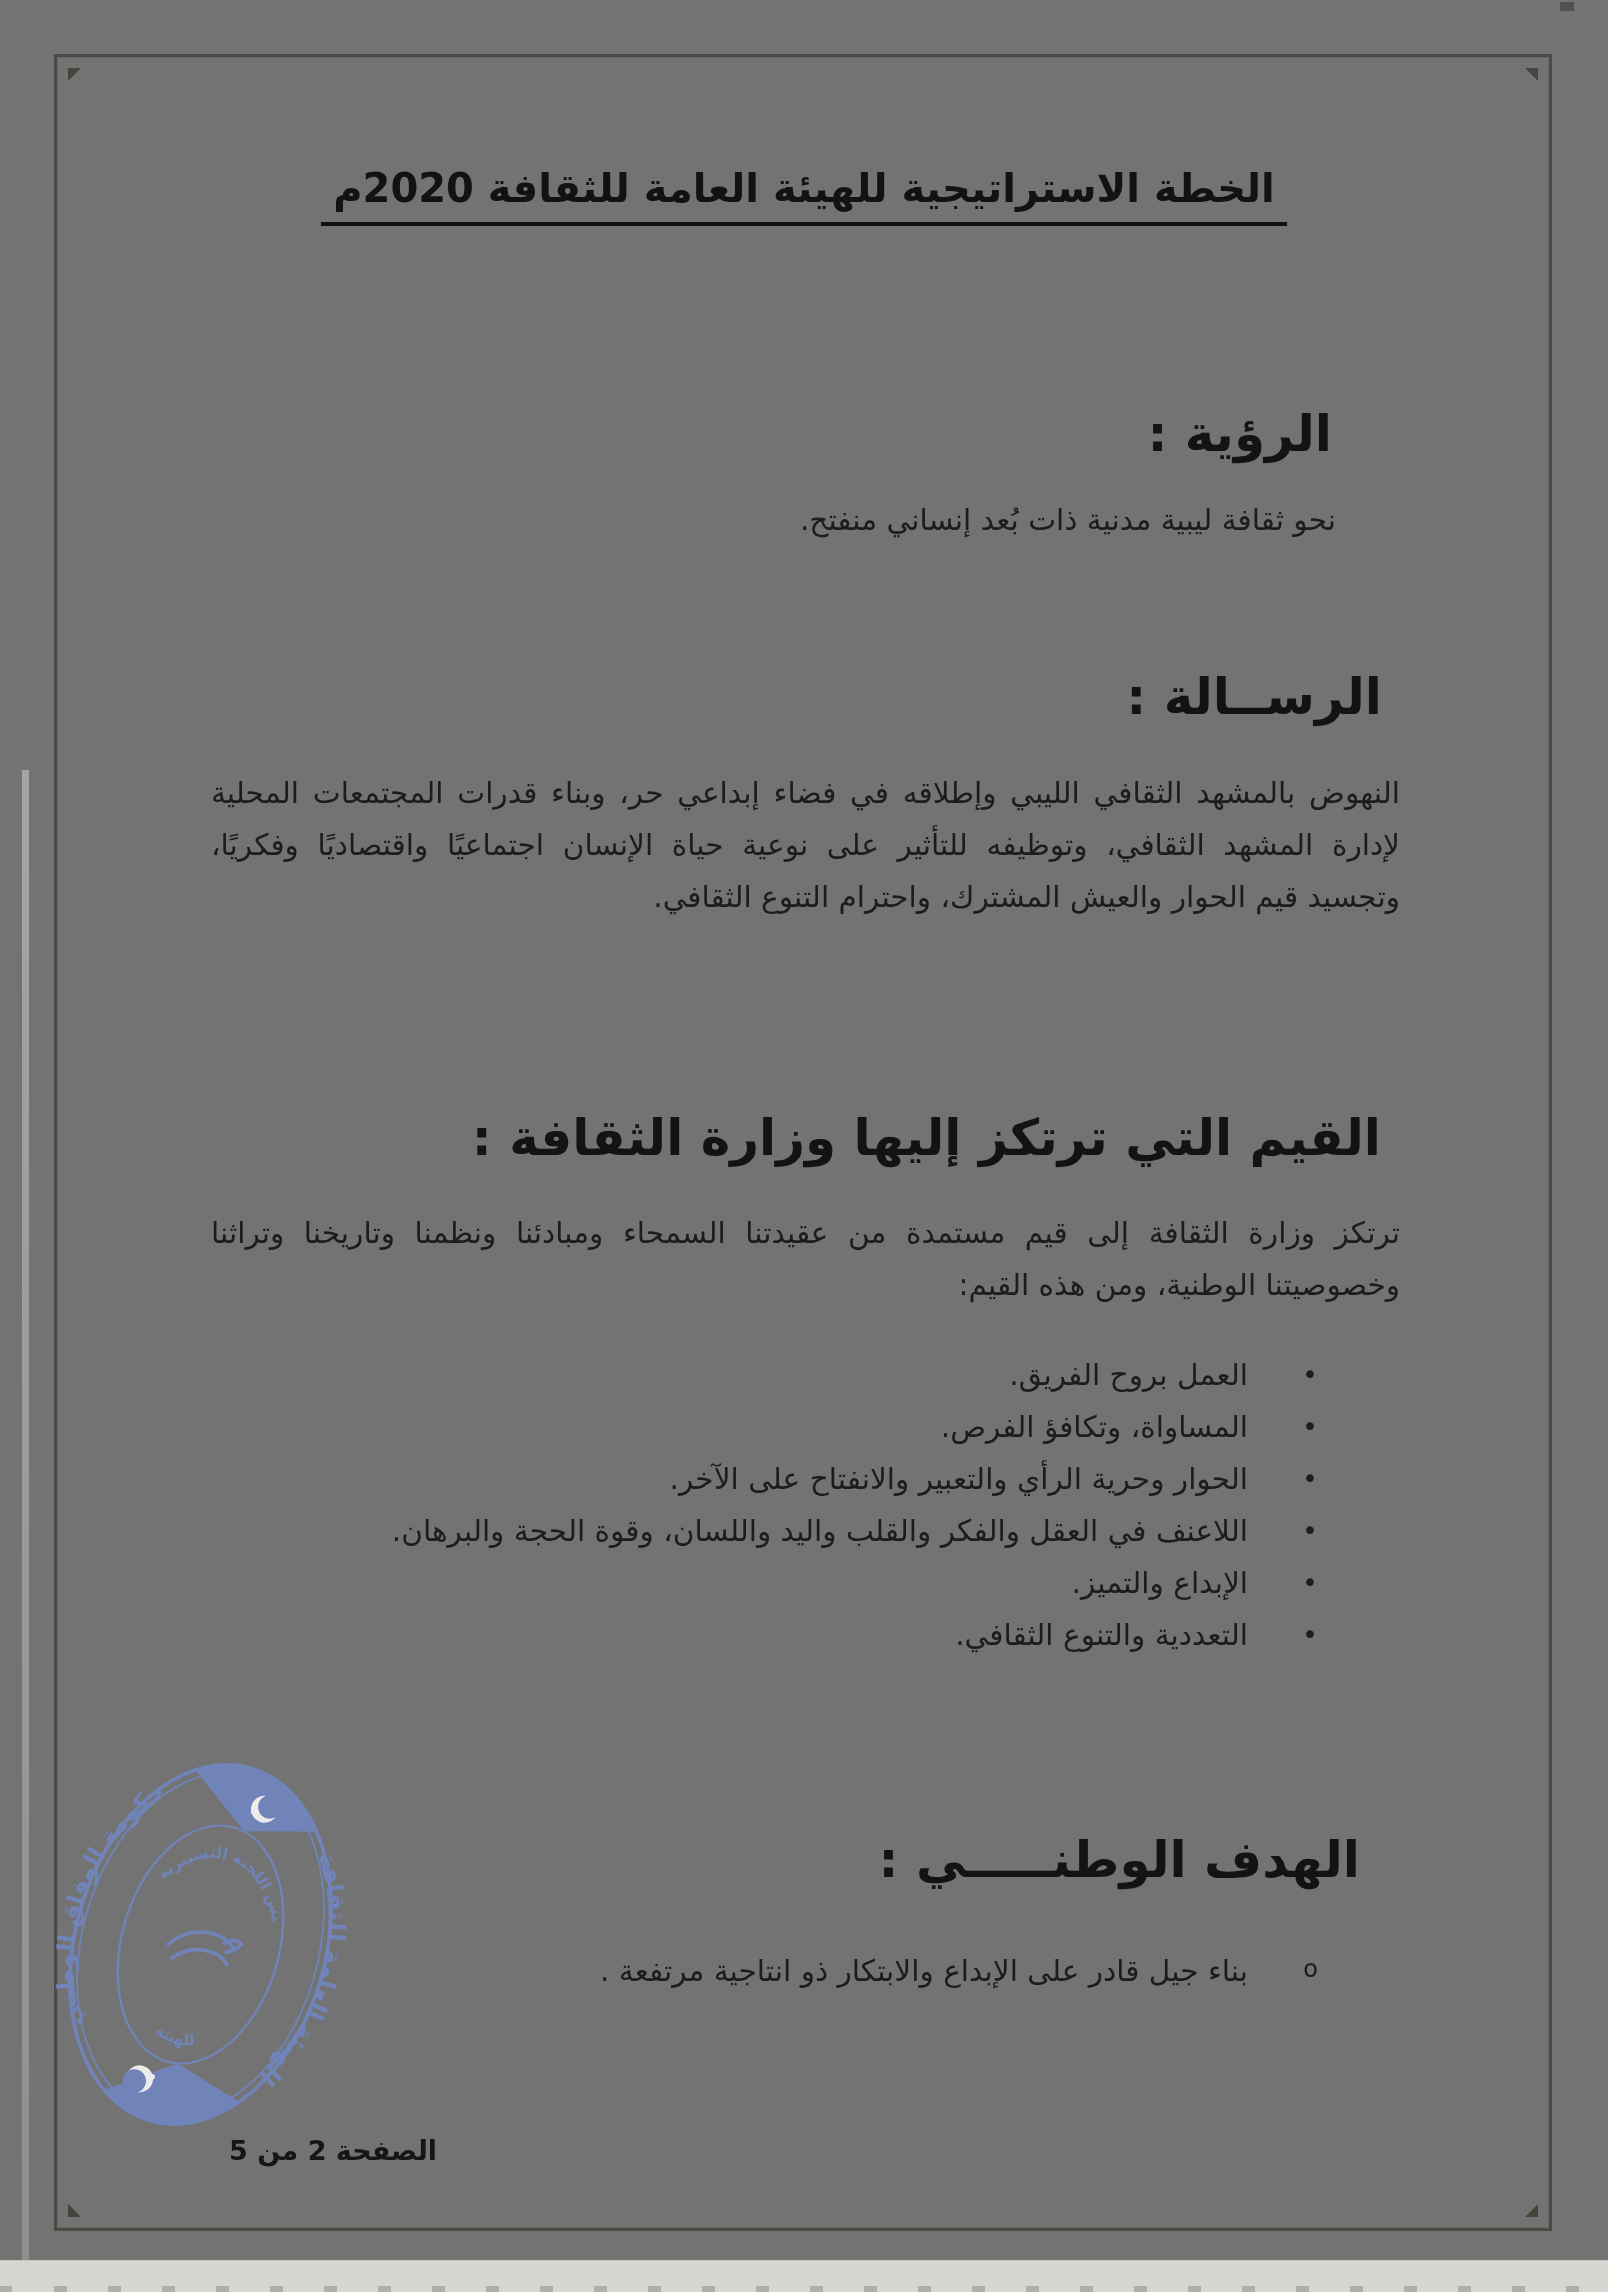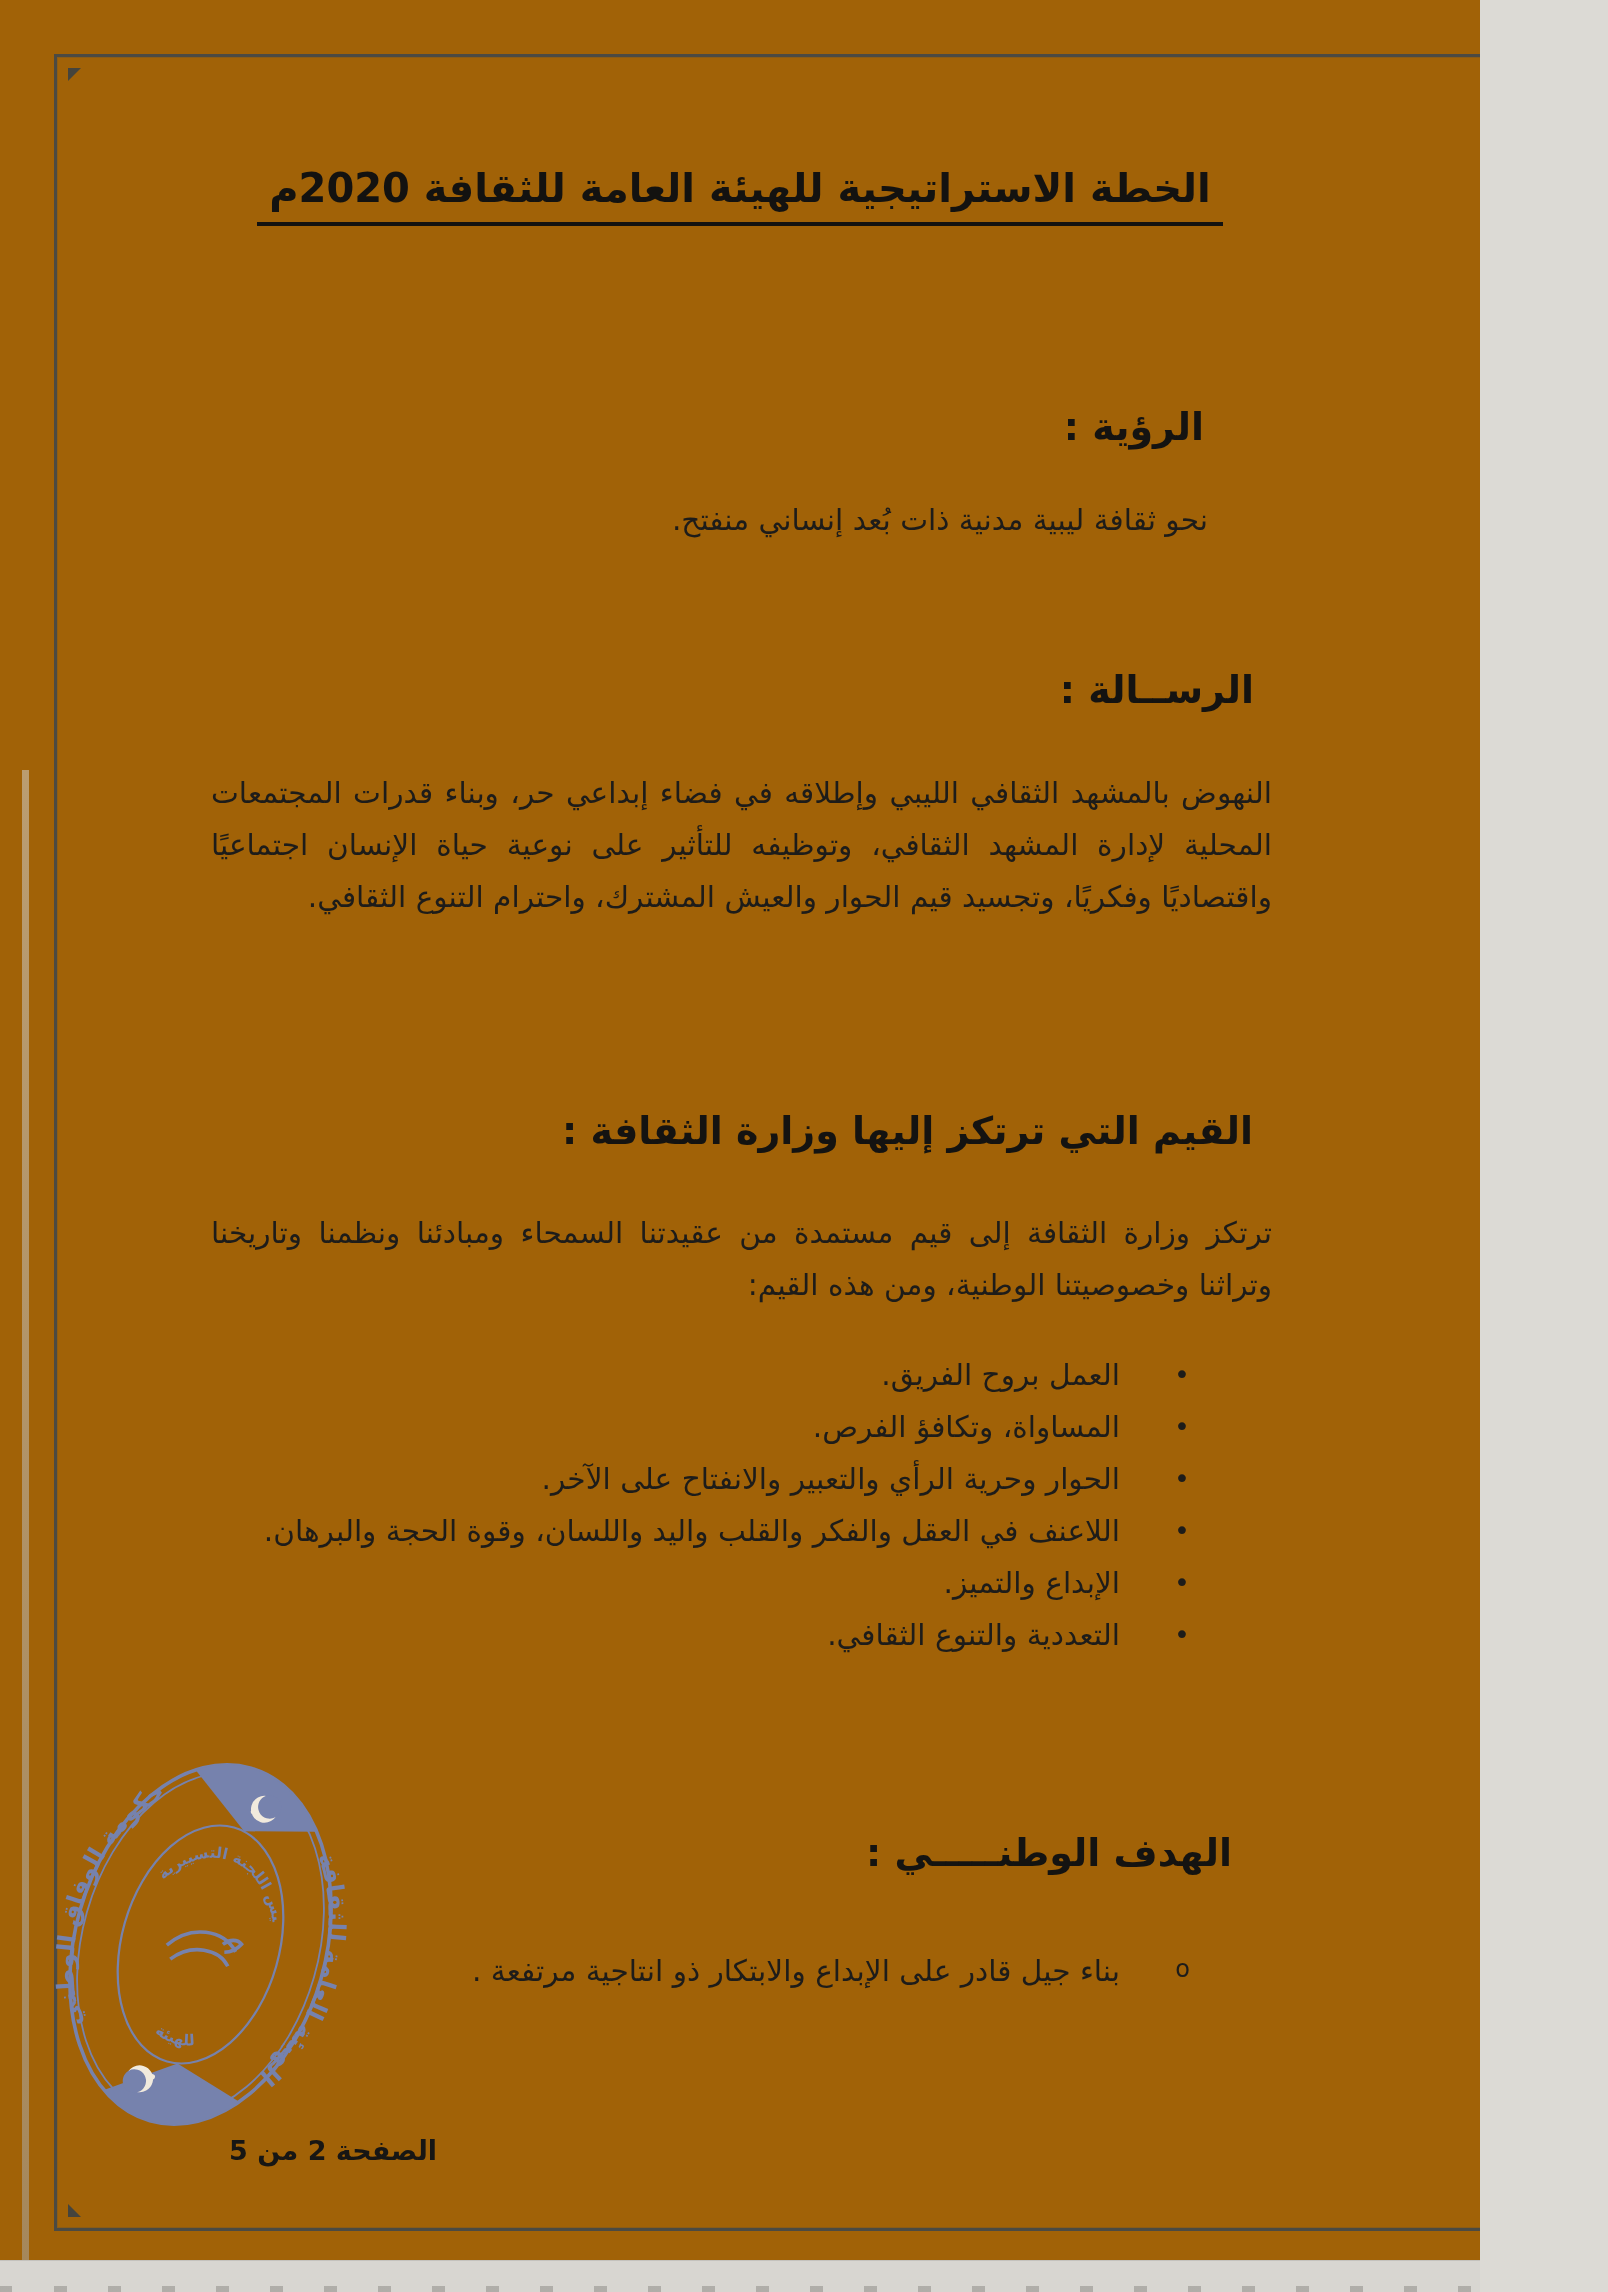--- a/index.html
+++ b/index.html
@@ -1,18 +1,18 @@
 <!DOCTYPE html>
 <html lang="ar" style="font-size:14.3px"><head>
 <meta charset="utf-8">
 <style>
   html,body{margin:0;padding:0;background:#dcdad5;}
   .canvas{
-    position:relative;width:1480px;height:2293px;overflow:hidden;
-    background:#a16207;
+    position:relative;width:1608px;height:2293px;overflow:hidden;
+    background:#737373;
     font-family:"DejaVu Sans",sans-serif;color:#1c1b19;
   }
   
   .scan-bottom{position:absolute;left:0;top:2260px;width:1608px;height:32px;
     background:#d8d6d1;border-top:1.8px solid #c4c2bd;}
   .scan-bottom-edge{position:absolute;left:0;top:2286px;width:1608px;height:7.2px;
     background:repeating-linear-gradient(90deg,#8f8d88 0 12.5px,#d8d6d1 12.5px 54px);opacity:.55;}
   .scan-left{position:absolute;left:21.5px;top:770px;width:7.2px;height:1490px;
     background:linear-gradient(#cfcdc8,#a9a7a2);opacity:.55;}
   .speck{position:absolute;left:1560px;top:1.8px;width:14.3px;height:9px;background:#4a4944;opacity:.8;}
@@ -21,21 +21,21 @@
     border:3.6px solid #4b4a43;box-shadow:inset 0 0 0 0.9px rgba(75,74,67,.25);}
   .tri{position:absolute;width:0;height:0;}
   .tri.tl{left:10.7px;top:10.7px;border-top:13.4px solid #45443d;border-right:13.4px solid transparent;}
   .tri.tr{right:10.7px;top:10.7px;border-top:13.4px solid #45443d;border-left:13.4px solid transparent;}
   .tri.bl{left:10.7px;bottom:10.7px;border-bottom:13.4px solid #45443d;border-right:13.4px solid transparent;}
   .tri.br{right:10.7px;bottom:10.7px;border-bottom:13.4px solid #45443d;border-left:13.4px solid transparent;}
   
   .title-wrap{position:absolute;top:165px;left:0;width:100%;text-align:center;direction:rtl;}
   .title-text{display:inline-block;font-weight:bold;font-size:40px;color:#131210;
     border-bottom:4.5px solid #131210;padding:0 12.5px 10.7px;}
-  .h{position:absolute;font-weight:bold;font-size:38px;color:#141311;direction:rtl;white-space:nowrap;}
+  .h{position:absolute;font-weight:bold;font-size:50px;color:#141311;direction:rtl;white-space:nowrap;}
   .h-vision{top:405px;right:276px;}
   .h-mission{top:668px;right:226px;}
   .h-values{top:1109px;right:227px;}
   .h-goal{top:1831px;right:248px;}
   .body-text{font-size:29.6px;line-height:52px;direction:rtl;color:#1d1c1a;}
   .vision-text{position:absolute;top:494px;right:272px;white-space:nowrap;text-align:right;}
   .mission-text{position:absolute;top:767px;right:208px;left:211px;text-align:justify;}
   .values-intro{position:absolute;top:1207px;right:208px;left:211px;text-align:justify;}
   ul.doc-list{position:absolute;right:290px;list-style:none;margin:0;padding:0;
     direction:rtl;font-size:29.6px;color:#1d1c1a;}

